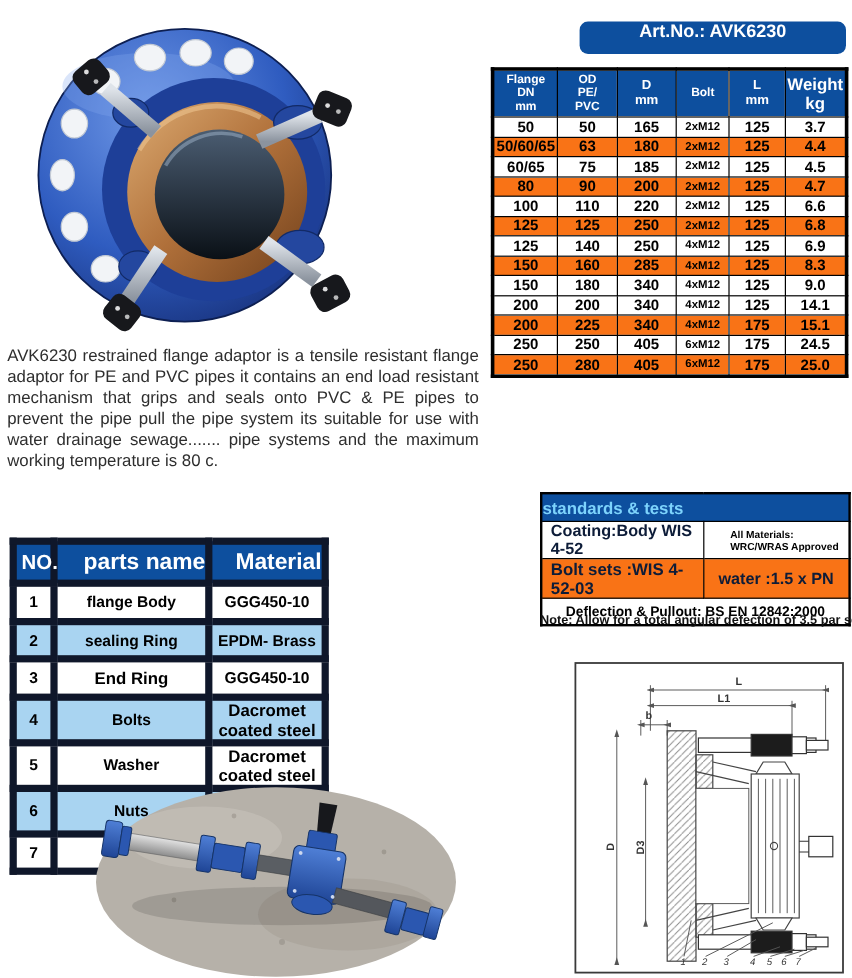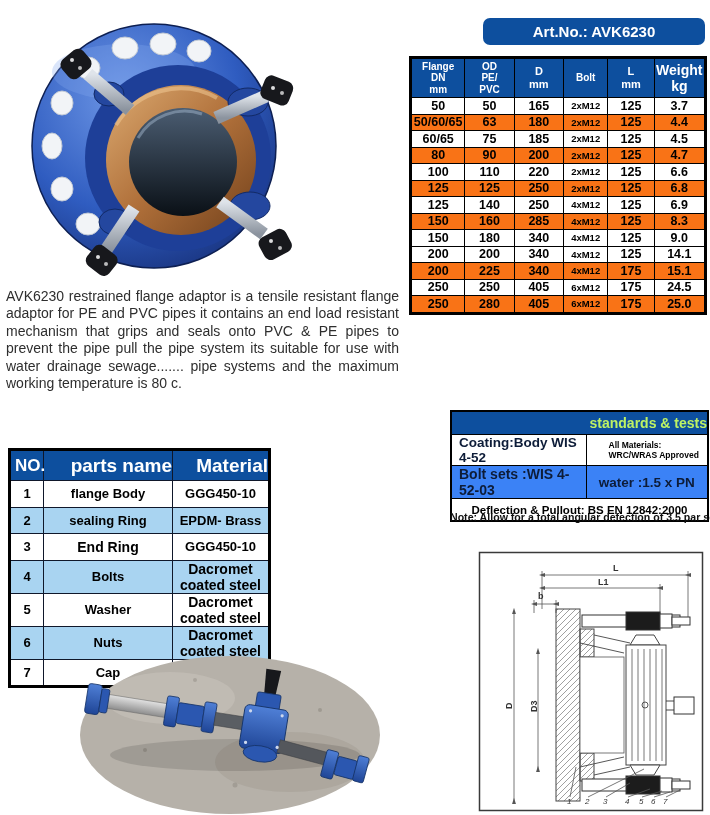--- a/index.html
+++ b/index.html
@@ -2,56 +2,56 @@
 <html><head>
 <meta charset="utf-8">
 <style>
   html,body{margin:0;padding:0;}
   body{width:710px;height:815px;position:relative;background:#ffffff;
        font-family:"Liberation Sans",sans-serif;overflow:hidden;}
   .abs{position:absolute;}
 
   
   #artno{left:483px;top:18px;width:222px;height:27px;background:#0d4f9e;border-radius:7px;
-         color:#fff;font-weight:bold;font-size:15px;display:flex;align-items:center;justify-content:center;}
+         color:#fff;font-weight:bold;font-size:15px;display:flex;justify-content:center;}
   table{border-collapse:collapse;table-layout:fixed;}
   #spec{left:409px;top:56px;}
   #spec table{width:298px;border:3px solid #000;}
   #spec th,#spec td{border:1px solid #000;text-align:center;vertical-align:middle;
                     padding:0;font-weight:bold;color:#000;overflow:hidden;}
   #spec th{background:#0d4f9e;color:#fff;font-size:10px;height:38px;white-space:pre-line;line-height:1.15;}
   #spec th.big{font-size:14px;}
   #spec td{height:15.5px;font-size:12.5px;background:#fff;}
   #spec td.bolt{font-size:9.5px;margin-top:29px;}
   #spec tr.alt td{background:#f97316;}
 
   
   #desc{left:6px;top:288px;width:393px;font-size:14px;line-height:17.4px;color:#2e2e2e;
         text-align:justify;}
 
   
   #parts{left:8px;top:448px;}
   #parts table{width:260px;border:3px solid #000;}
-  #parts th,#parts td{border:1px solid #0f172a;vertical-align:middle;padding:0;font-weight:bold;color:#000;}
+  #parts th,#parts td{border:6px solid #0f172a;vertical-align:middle;padding:0;font-weight:bold;color:#000;}
   #parts th{background:#0d4f9e;color:#fff;font-size:19px;height:29px;text-align:right;}
   #parts th.no{font-size:17px;text-align:left;padding-left:4px;}
   #parts td{height:25.5px;font-size:13px;text-align:center;background:#fff;}
   #parts tr.alt td{background:#a9d4f1;}
   #parts td.sm{font-size:14px;}
 
   
   #standards{left:450px;top:410px;}
   #standards table{width:257px;border:2.5px solid #000;}
   #standards th,#standards td{border:1.5px solid #000;vertical-align:middle;padding:0;font-weight:bold;}
-  #standards th{background:#0d4f9e;color:#bef264;font-size:14px;height:22px;text-align:right;}
+  #standards th{background:#0d4f9e;color:#7dd3fc;font-size:14px;height:22px;text-align:left;}
   #standards td{height:23px;background:#fff;color:#0d1c38;}
   #standards td.l{font-size:13.5px;text-align:left;padding-left:7px;}
   #standards td.r-sm{font-size:8.5px;line-height:1.2;text-align:left;padding-left:22px;color:#000;}
   #standards td.c{font-size:13.5px;text-align:center;}
-  #standards tr.alt td{background:#3b82f6;}
+  #standards tr.alt td{background:#f97316;}
   #standards td.foot{font-size:11.5px;text-align:center;color:#000;height:21px;}
   #note{left:450px;top:511px;width:260px;font-size:10.6px;font-weight:bold;color:#111;white-space:nowrap;}
 
   
   #photo1{left:12px;top:10px;width:290px;height:275px;}
   #photo2{left:75px;top:650px;width:312px;height:165px;}
   #drawing{left:478px;top:551px;width:226px;height:262px;}
   svg{display:block;}
   text{font-family:"Liberation Sans",sans-serif;}
 </style>

